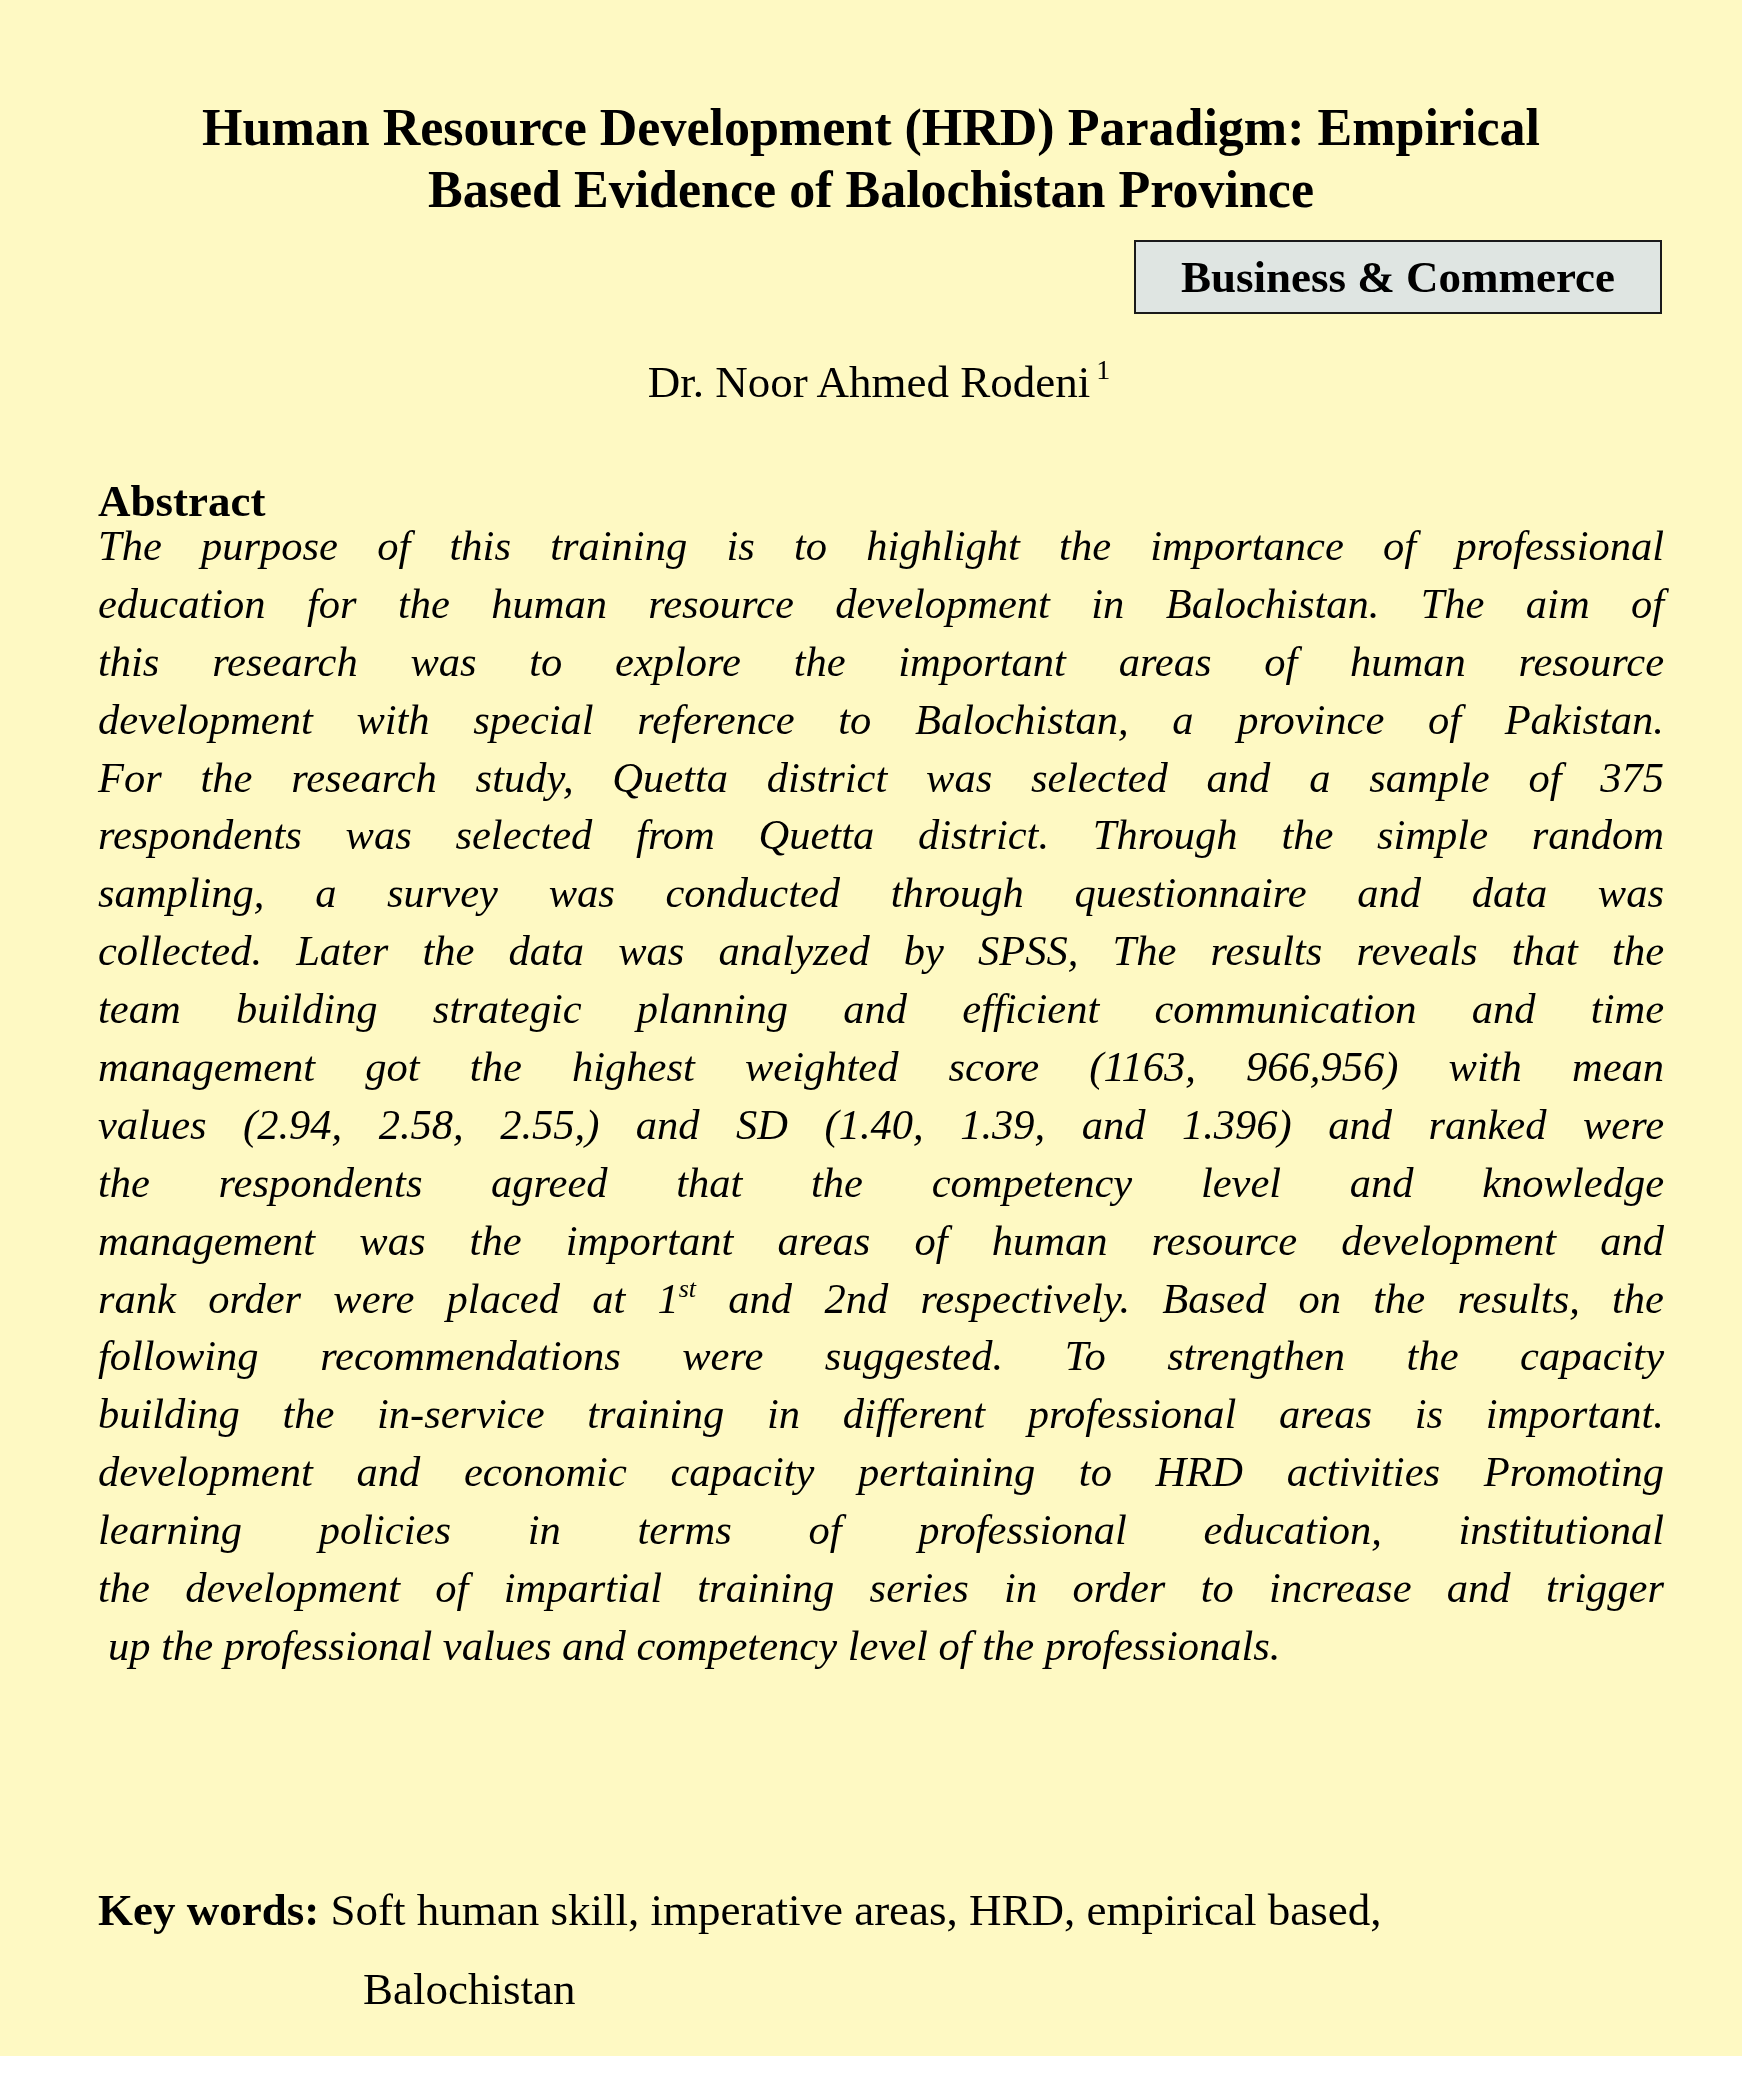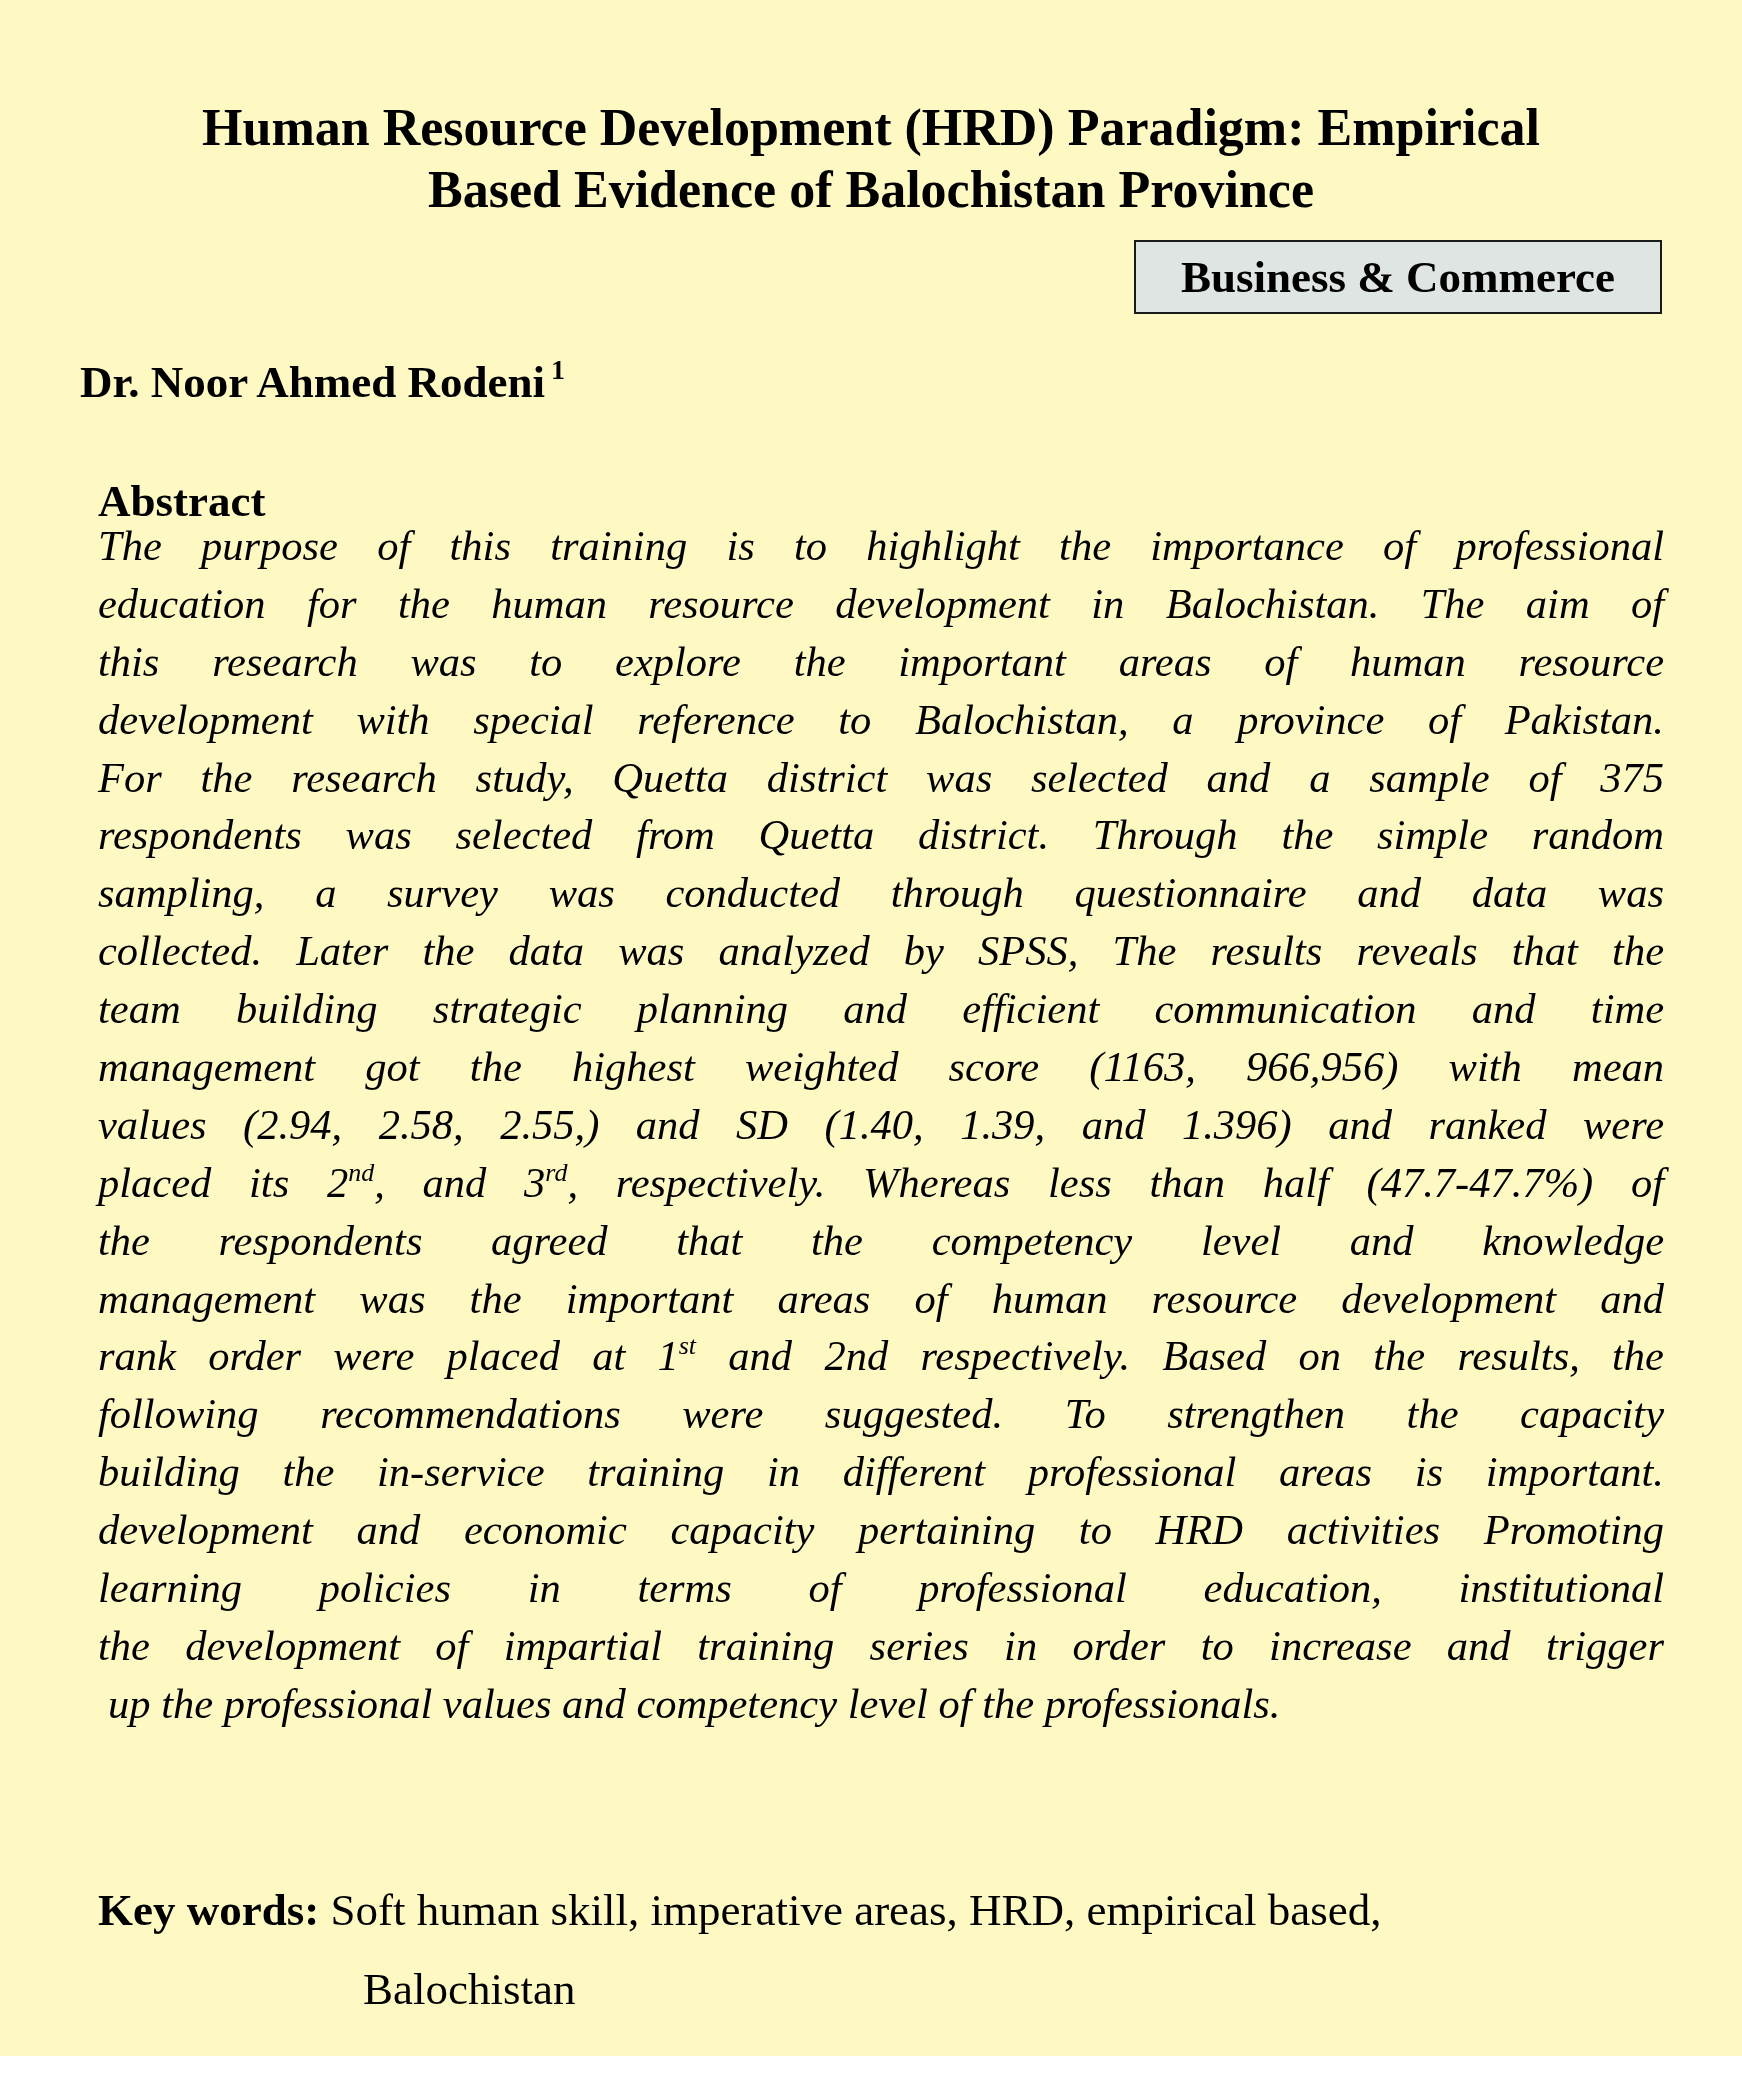--- a/index.html
+++ b/index.html
@@ -50,24 +50,25 @@
       display: flex;
       align-items: center;
       justify-content: center;
       font-weight: bold;
       font-size: 45px;
       white-space: nowrap;
       text-align: right;
     }
     .author {
       position: absolute;
-      left: 80px;
+      left: 88px;
       width: 1582px;
       top: 355px;
-      font-weight: bold;
+      text-align: center;
+      font-weight: normal;
       font-size: 45px;
       line-height: 54px;
       white-space: nowrap;
     }
     .author sup {
       font-size: 28px;
       vertical-align: 18px;
       line-height: 0;
       margin-left: 6px;
     }
@@ -150,21 +151,20 @@
       <span class="ln">education for the human resource development in Balochistan. The aim of</span>
       <span class="ln">this research was to explore the important areas of human resource</span>
       <span class="ln">development with special reference to Balochistan, a province of Pakistan.</span>
       <span class="ln">For the research study, Quetta district was selected and a sample of 375</span>
       <span class="ln">respondents was selected from Quetta district. Through the simple random</span>
       <span class="ln">sampling, a survey was conducted through questionnaire and data was</span>
       <span class="ln">collected. Later the data was analyzed by SPSS, The results reveals that the</span>
       <span class="ln">team building strategic planning and efficient communication and time</span>
       <span class="ln">management got the highest weighted score (1163, 966,956) with mean</span>
       <span class="ln">values (2.94, 2.58, 2.55,) and SD (1.40, 1.39, and 1.396) and ranked were</span>
-      <span class="ln">placed its 2<sup>nd</sup>, and 3<sup>rd</sup>, respectively. Whereas less than half (47.7-47.7%) of</span>
       <span class="ln">the respondents agreed that the competency level and knowledge</span>
       <span class="ln">management was the important areas of human resource development and</span>
       <span class="ln">rank order were placed at 1<sup>st</sup> and 2nd respectively. Based on the results, the</span>
       <span class="ln">following recommendations were suggested. To strengthen the capacity</span>
       <span class="ln">building the in-service training in different  professional areas is important.</span>
       <span class="ln">development and economic capacity pertaining to HRD activities Promoting</span>
       <span class="ln">learning policies in terms of professional education, institutional</span>
       <span class="ln">the development of impartial training series in order to increase and trigger</span>
       <span class="ln last">up the professional values and competency level of the professionals.</span>
     </div>

